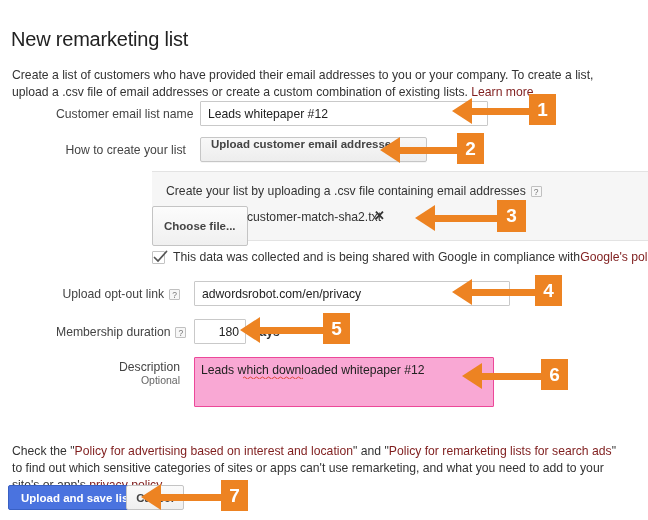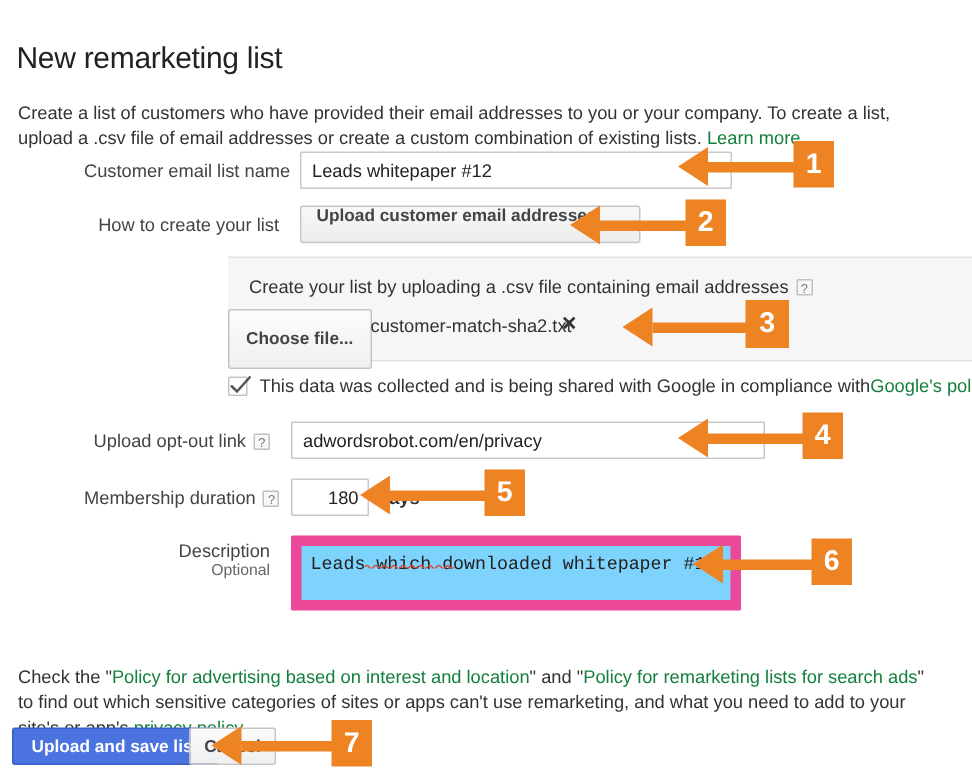--- a/index.html
+++ b/index.html
@@ -24,21 +24,21 @@
     position: absolute; left: 11px; top: 15px;
     font-size: 20px; font-weight: normal; color: #222222;
     letter-spacing: -0.2px;
   }
 
   
   .intro {
     position: absolute; left: 12px; top: 55px; width: 600px;
     font-size: 12.2px; line-height: 17px; color: #333333;
   }
-  a.link { color: #15803d; text-decoration: none; }
+  a.link { color: #7f1d1d; text-decoration: none; }
 
   
   .row { position: absolute; display: flex; align-items: center; margin-left: 44px; }
   .label {
     text-align: right; font-size: 12.2px; color: #444444;
     white-space: nowrap;
   }
   .label-sub { display: block; font-size: 10.5px; color: #666666; }
 
   .help {
@@ -117,23 +117,23 @@
   }
   .cbox {
     position: relative; width: 13px; height: 13px;
     border: 1px solid #c3c3c3; background: #ffffff;
     border-radius: 1px; margin-right: 8px; cursor: pointer;
   }
   .cbox svg { position: absolute; left: -1px; top: -3px; }
 
   
   textarea.desc {
-    font-family: Liberation Mono, monospace;
+    font-family: Liberation Sans, sans-serif;
     font-size: 12.2px; color: #222222;
-    border: 7px solid #ec4899; background: #7dd3fc;
+    border: 1px solid #ec4899; background: #f9a8d4;
     padding: 4px 6px; outline: none; resize: none;
     line-height: 16px; border-radius: 1px;
   }
   .spell {
     position: absolute; left: 243px; top: 376px;
     width: 60px; height: 3px; pointer-events: none;
   }
 
   
   .policy {

